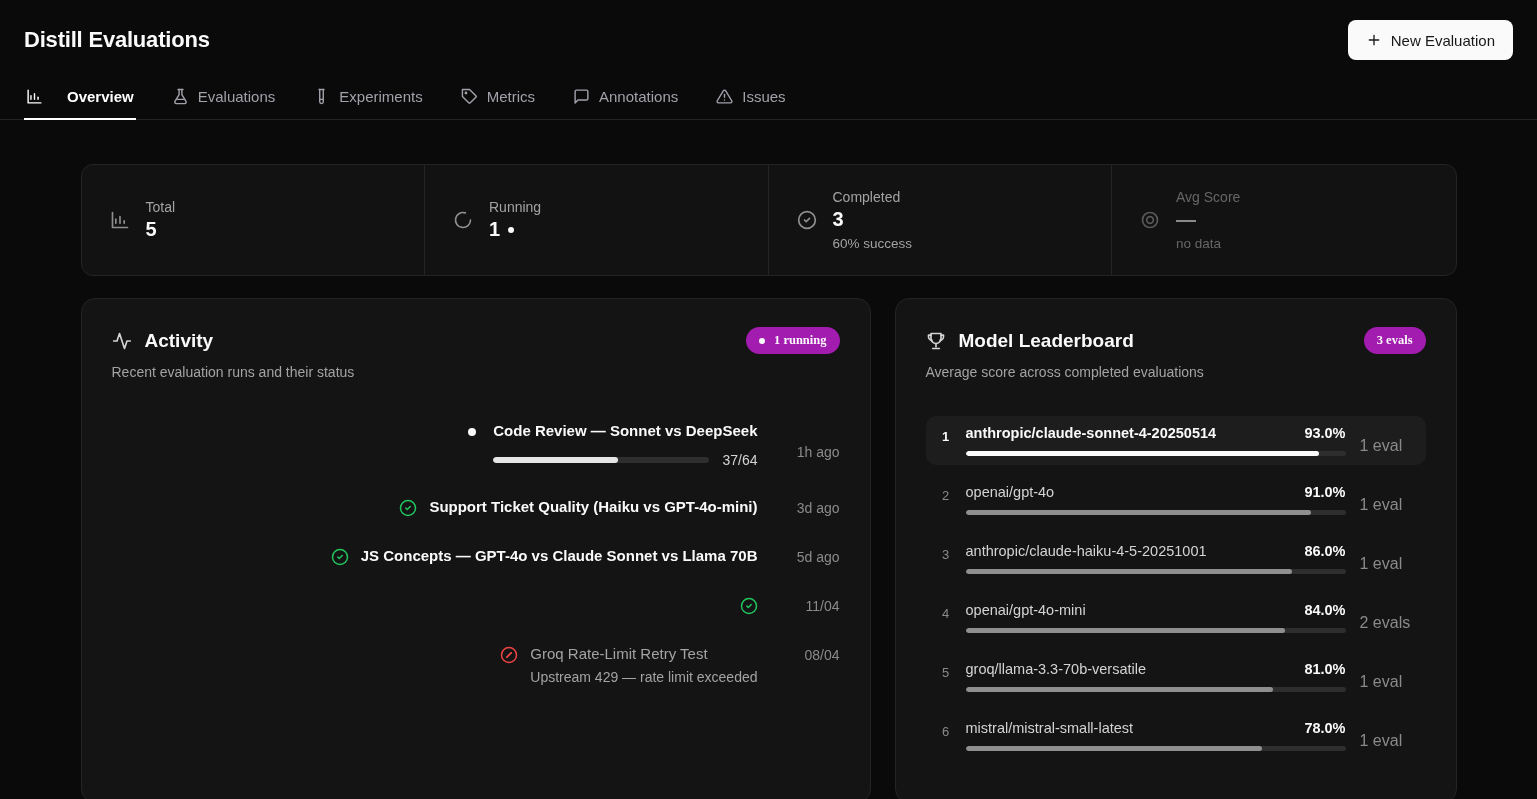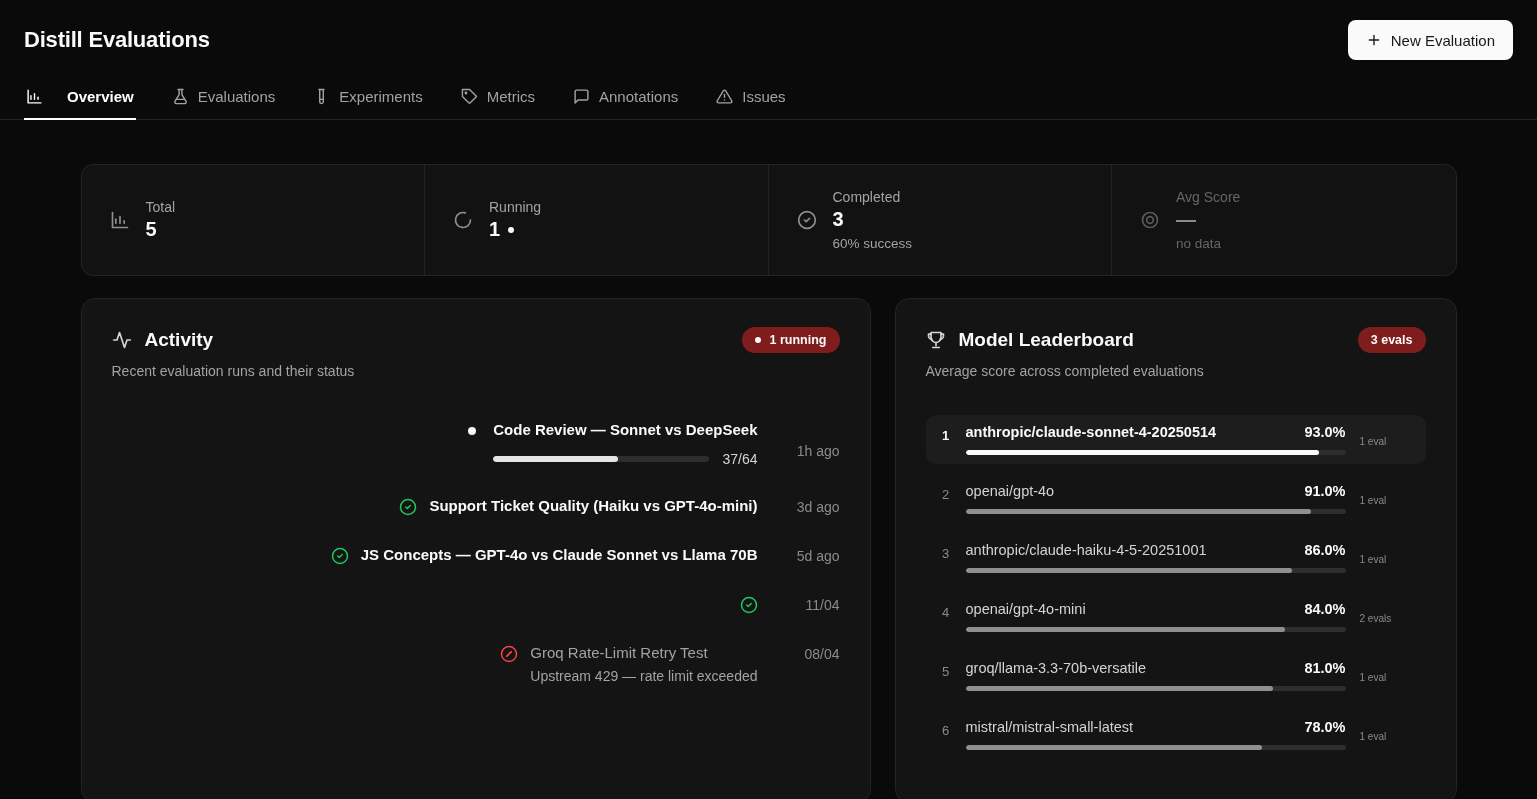--- a/index.html
+++ b/index.html
@@ -41,22 +41,22 @@
   .stat.muted .icon { color:#595959; }
   .stat.muted .stat-value { color:#8a8a8a; font-weight:600; }
   .stat.muted .stat-sub { color:#666666; }
 
   
   .panels { display:grid; grid-template-columns:1fr 562px; gap:24px; margin-top:22px; }
   .panel { background:#141414; border:1px solid #242424; border-radius:14px; padding:28px 30px; min-height:505px; }
   .panel-head { display:flex; align-items:center; gap:13px; }
   .panel-head .icon { width:20px; height:20px; color:#d4d4d4; }
   .panel-title { font-size:19px; font-weight:700; }
-  .badge { margin-left:auto; background:#7f1d1d; color:#fafafa; border-radius:999px; padding:6px 13px;
-           font-size:12.5px; font-weight:600; display:inline-flex; align-items:center; gap:9px; }
+  .badge { margin-left:auto; background:#a21caf; color:#fafafa; border-radius:999px; padding:6px 13px;
+           font-size:12.5px; font-weight:600; display:inline-flex; align-items:center; gap:9px;font-family:Liberation Serif, serif; }
   .badge .dot { width:6px; height:6px; border-radius:50%; background:#fafafa; }
   .panel-sub { color:#a3a3a3; font-size:14px; margin-top:10px; }
 
   
   .activity-list { margin-top:42px; display:flex; flex-direction:column; gap:30px;align-items:flex-end; }
   .act-item { display:flex; gap:12px; cursor:pointer; }
   .act-icon { width:18px; height:18px; margin-top:1px; }
   .act-icon.success { color:#22c55e; }
   .act-icon.error { color:#ef4444; }
   .act-dot-col { width:18px; display:flex; justify-content:center; flex:none; }
@@ -79,21 +79,21 @@
   .lb-rank { width:16px; font-size:13px; color:#8a8a8a; text-align:center; flex:none; margin-top:4px; }
   .lb-row.top .lb-rank { color:#fafafa; font-weight:700; }
   .lb-main { flex:1; margin:0 14px 0 12px; min-width:0; }
   .lb-line { display:flex; justify-content:space-between; align-items:baseline; }
   .lb-model { font-size:14.5px; color:#d4d4d4; }
   .lb-row.top .lb-model { color:#fafafa; font-weight:700; }
   .lb-score { font-size:14.5px; font-weight:700; color:#fafafa; }
   .lb-bar { height:5px; background:#2e2e2e; border-radius:999px; margin-top:10px; overflow:hidden; }
   .lb-fill { height:100%; background:#8f8f8f; border-radius:999px; }
   .lb-row.top .lb-fill { background:#fafafa; }
-  .lb-evals { width:54px; flex:none; font-size:10px; color:#8a8a8a; padding-top:12px; text-align:left; }
+  .lb-evals { width:54px; flex:none; font-size:16px; color:#8a8a8a; padding-top:12px; text-align:left; }
 </style>
 </head>
 <body>
 
 <header class="app-header">
   <h1 class="page-title">Distill Evaluations</h1>
   <button class="btn-new">
     <span class="icon">
       <svg viewBox="0 0 24 24" fill="none" stroke="currentColor" stroke-width="2" stroke-linecap="round">
           <path d="M12 5v14M5 12h14"></path>

